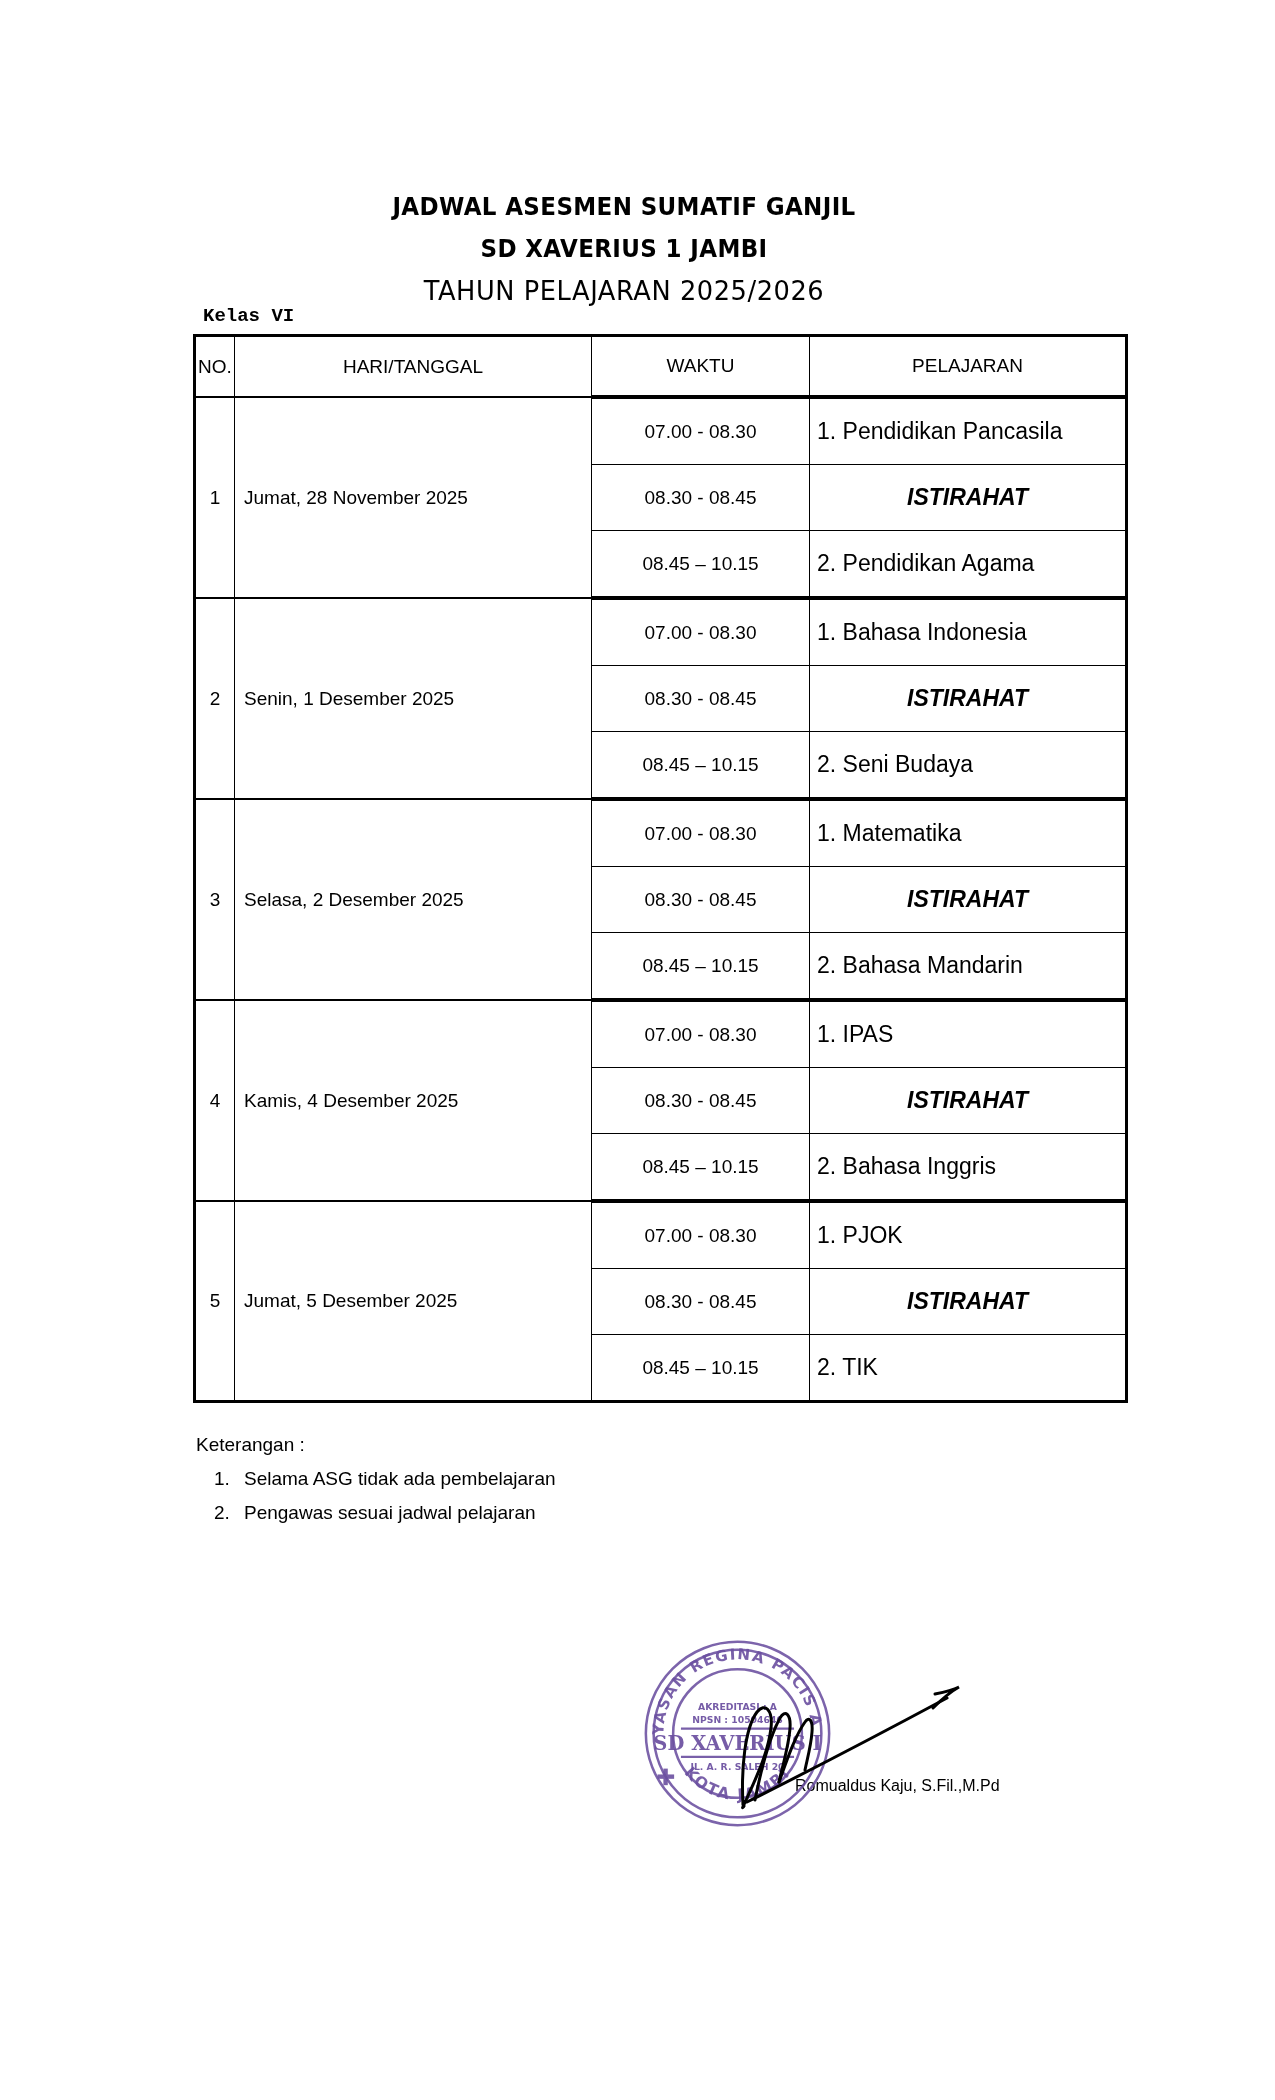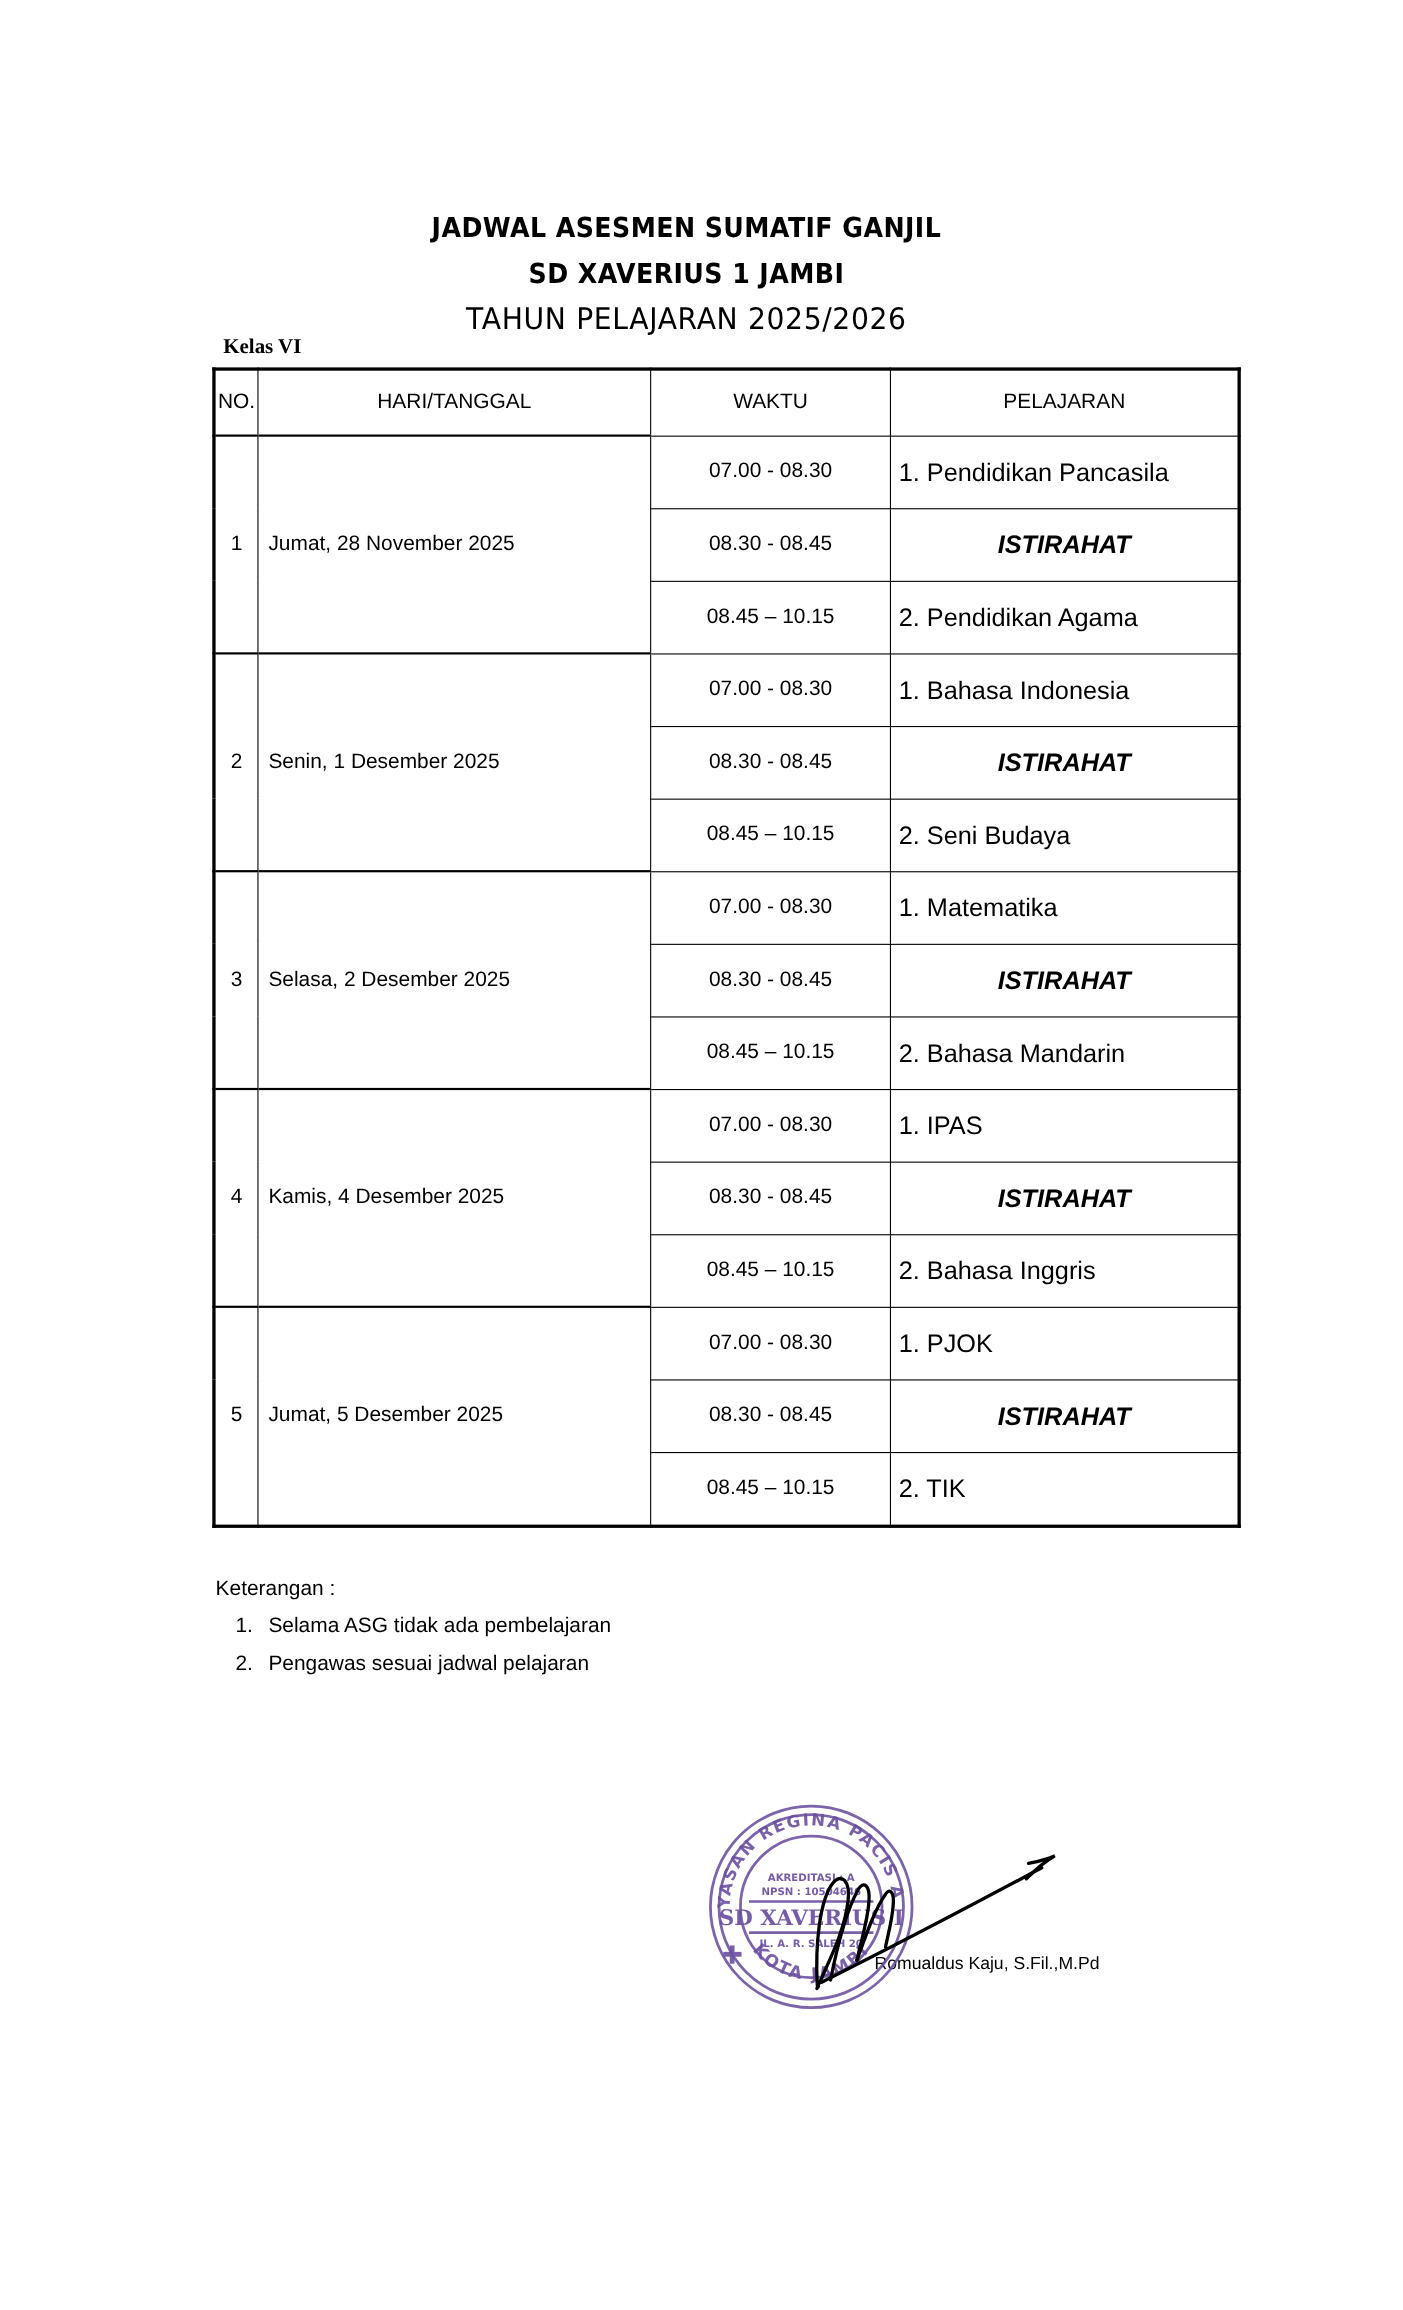--- a/index.html
+++ b/index.html
@@ -44,21 +44,21 @@
     line-height: 42px;
   }
 
   
   .kelas-label {
     position: absolute;
     left: 203px;
     top: 305px;
     font-size: 19px;
     font-weight: bold;
-    font-family: Liberation Serif, serif;
+    font-family: Liberation Mono, monospace;
   }
 
   
   .sched-table {
     position: absolute;
     left: 193px;
     top: 334px;
     width: 932px;
     border-collapse: collapse;
     table-layout: fixed;
@@ -114,21 +114,21 @@
     font-weight: bold;
     padding-left: 0;
     font-style: italic;
   }
   tr.group-start > td.cell-no,
   tr.group-start > td.cell-hari {
     border-top: 2px solid #000000;
   }
   tr.group-start > td.cell-waktu,
   tr.group-start > td.cell-pel {
-    border-top: 1px solid #000000;
+    border-top: 4px solid #000000;
   }
 
   
   .keterangan {
     position: absolute;
     left: 196px;
     top: 1428px;
     font-size: 19px;
   }
   .ket-title { line-height: 34px; }

